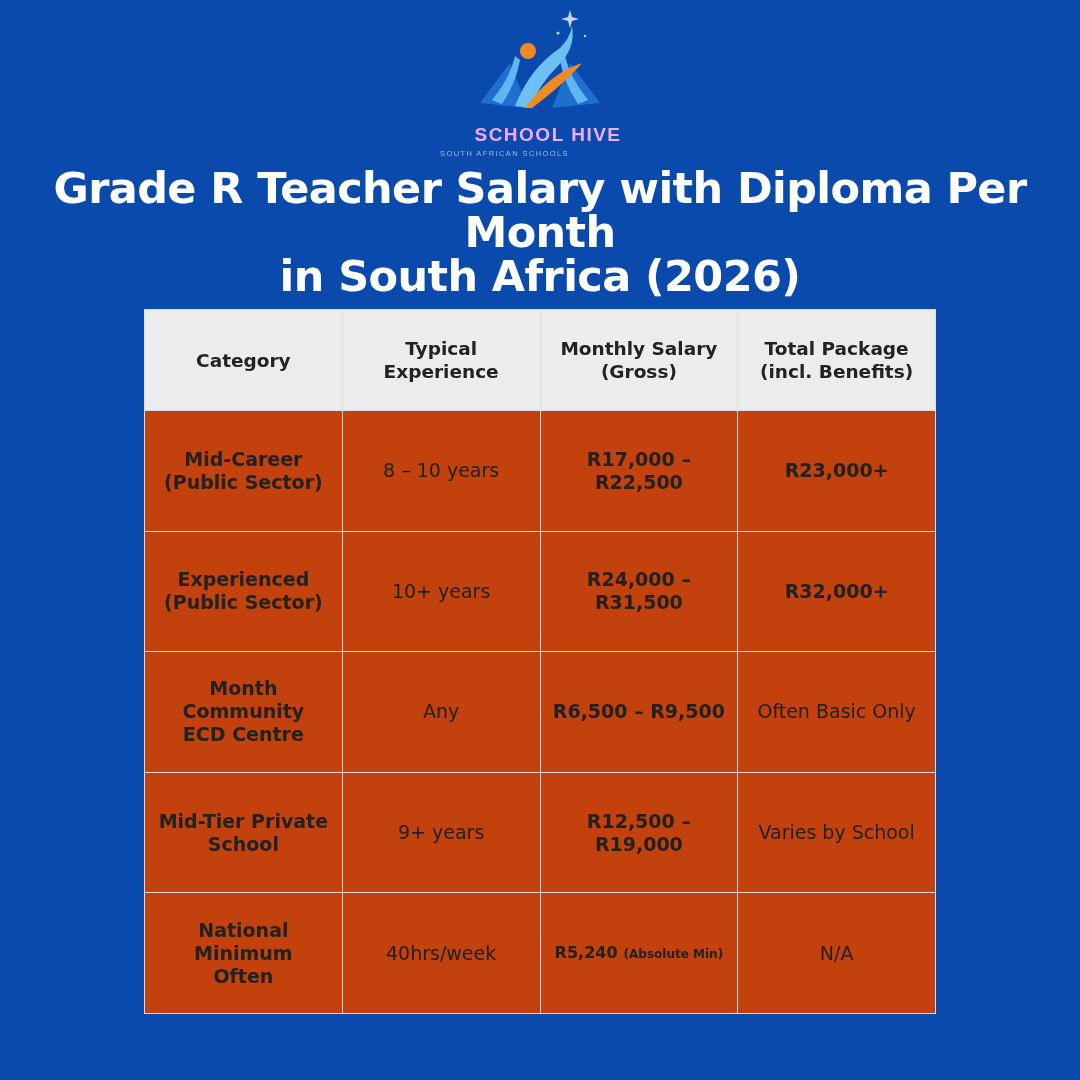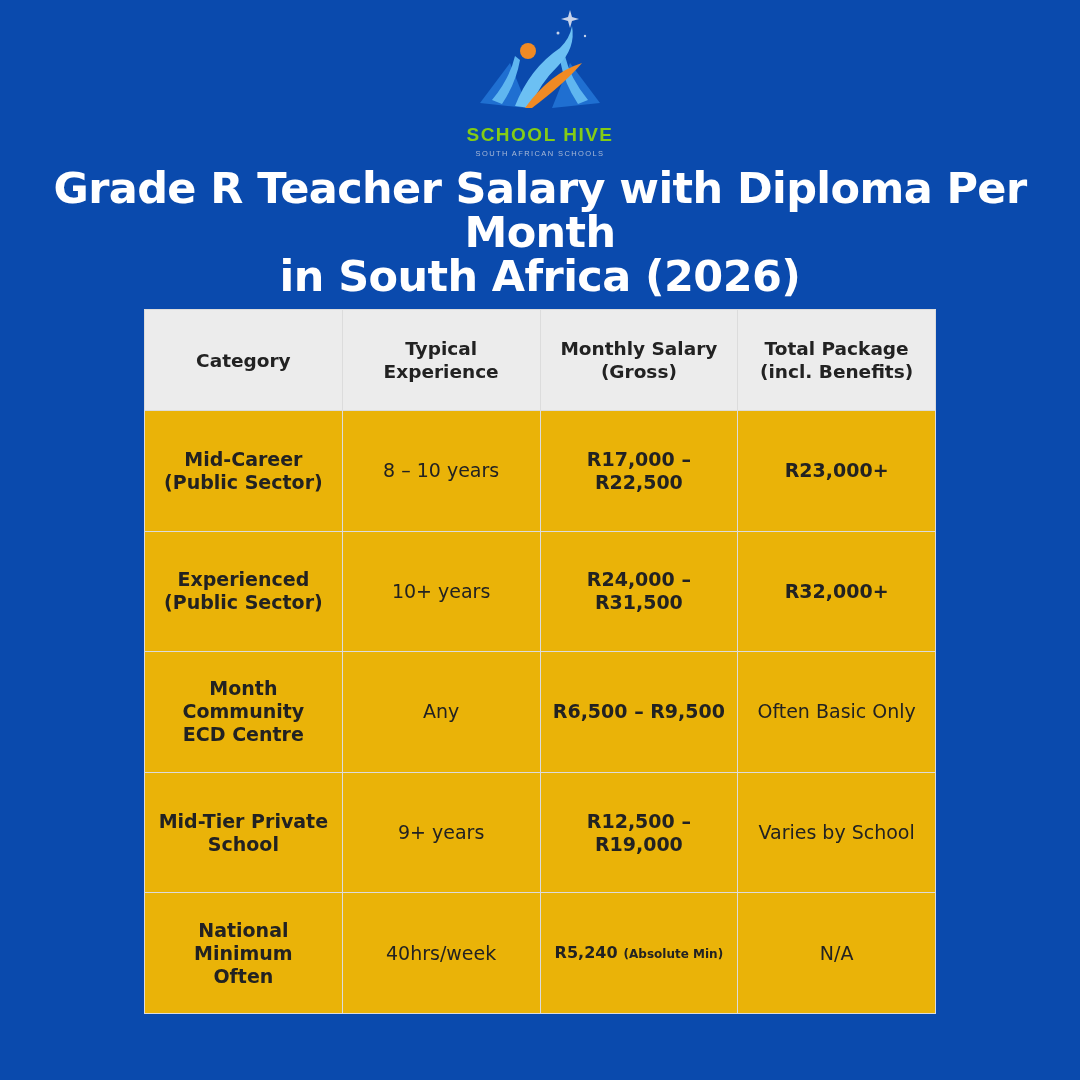--- a/index.html
+++ b/index.html
@@ -5,35 +5,35 @@
   html, body { margin:0; padding:0; }
   body {
     width:1080px; height:1080px; overflow:hidden;
     background:#0a4aad;
     font-family:"Liberation Sans", "DejaVu Sans", sans-serif;
     position:relative;
   }
   .logo { position:absolute; left:440px; top:8px; width:200px; height:150px; }
   .logo svg { position:absolute; left:30px; top:0; }
   .brand {
-    position:absolute; left:0; top:116px; width:200px; text-align:center;
-    color:#84cc16; font-weight:700; font-size:19px; letter-spacing:1.5px;
+    position:absolute; left:8px; top:116px; width:200px; text-align:center;
+    color:#f0abfc; font-weight:700; font-size:19px; letter-spacing:1.5px;
   }
   .brand-sub {
-    position:absolute; left:0; top:141px; width:200px; text-align:center;
+    position:absolute; left:0; top:141px; width:200px; 
     color:#a9b9d6; font-size:7.5px; letter-spacing:1.4px;
   }
   .title {
     position:absolute; left:0; top:166px; width:1080px; text-align:center;
     color:#ffffff; font-weight:700; font-size:43px; line-height:44px;
     font-family:"DejaVu Sans", sans-serif; letter-spacing:-0.6px;
   }
   table.salary {
     position:absolute; left:144px; top:309px; width:792px; height:705px;
-    border-collapse:collapse; background:#eab308; table-layout:fixed;
+    border-collapse:collapse; background:#c2410c; table-layout:fixed;
   }
   table.salary th, table.salary td {
     border:1px solid #dcdcdc; text-align:center; vertical-align:middle;
     color:#222; font-size:19px; line-height:23px; padding:0 6px;
     font-family:"DejaVu Sans", sans-serif;
   }
   table.salary th { background:#ececec; font-weight:700; height:100px; font-size:18.5px; }
   table.salary td { height:100px; }
   td.b { font-weight:700; font-size:18.5px; }
   td.plain { font-weight:400; }

